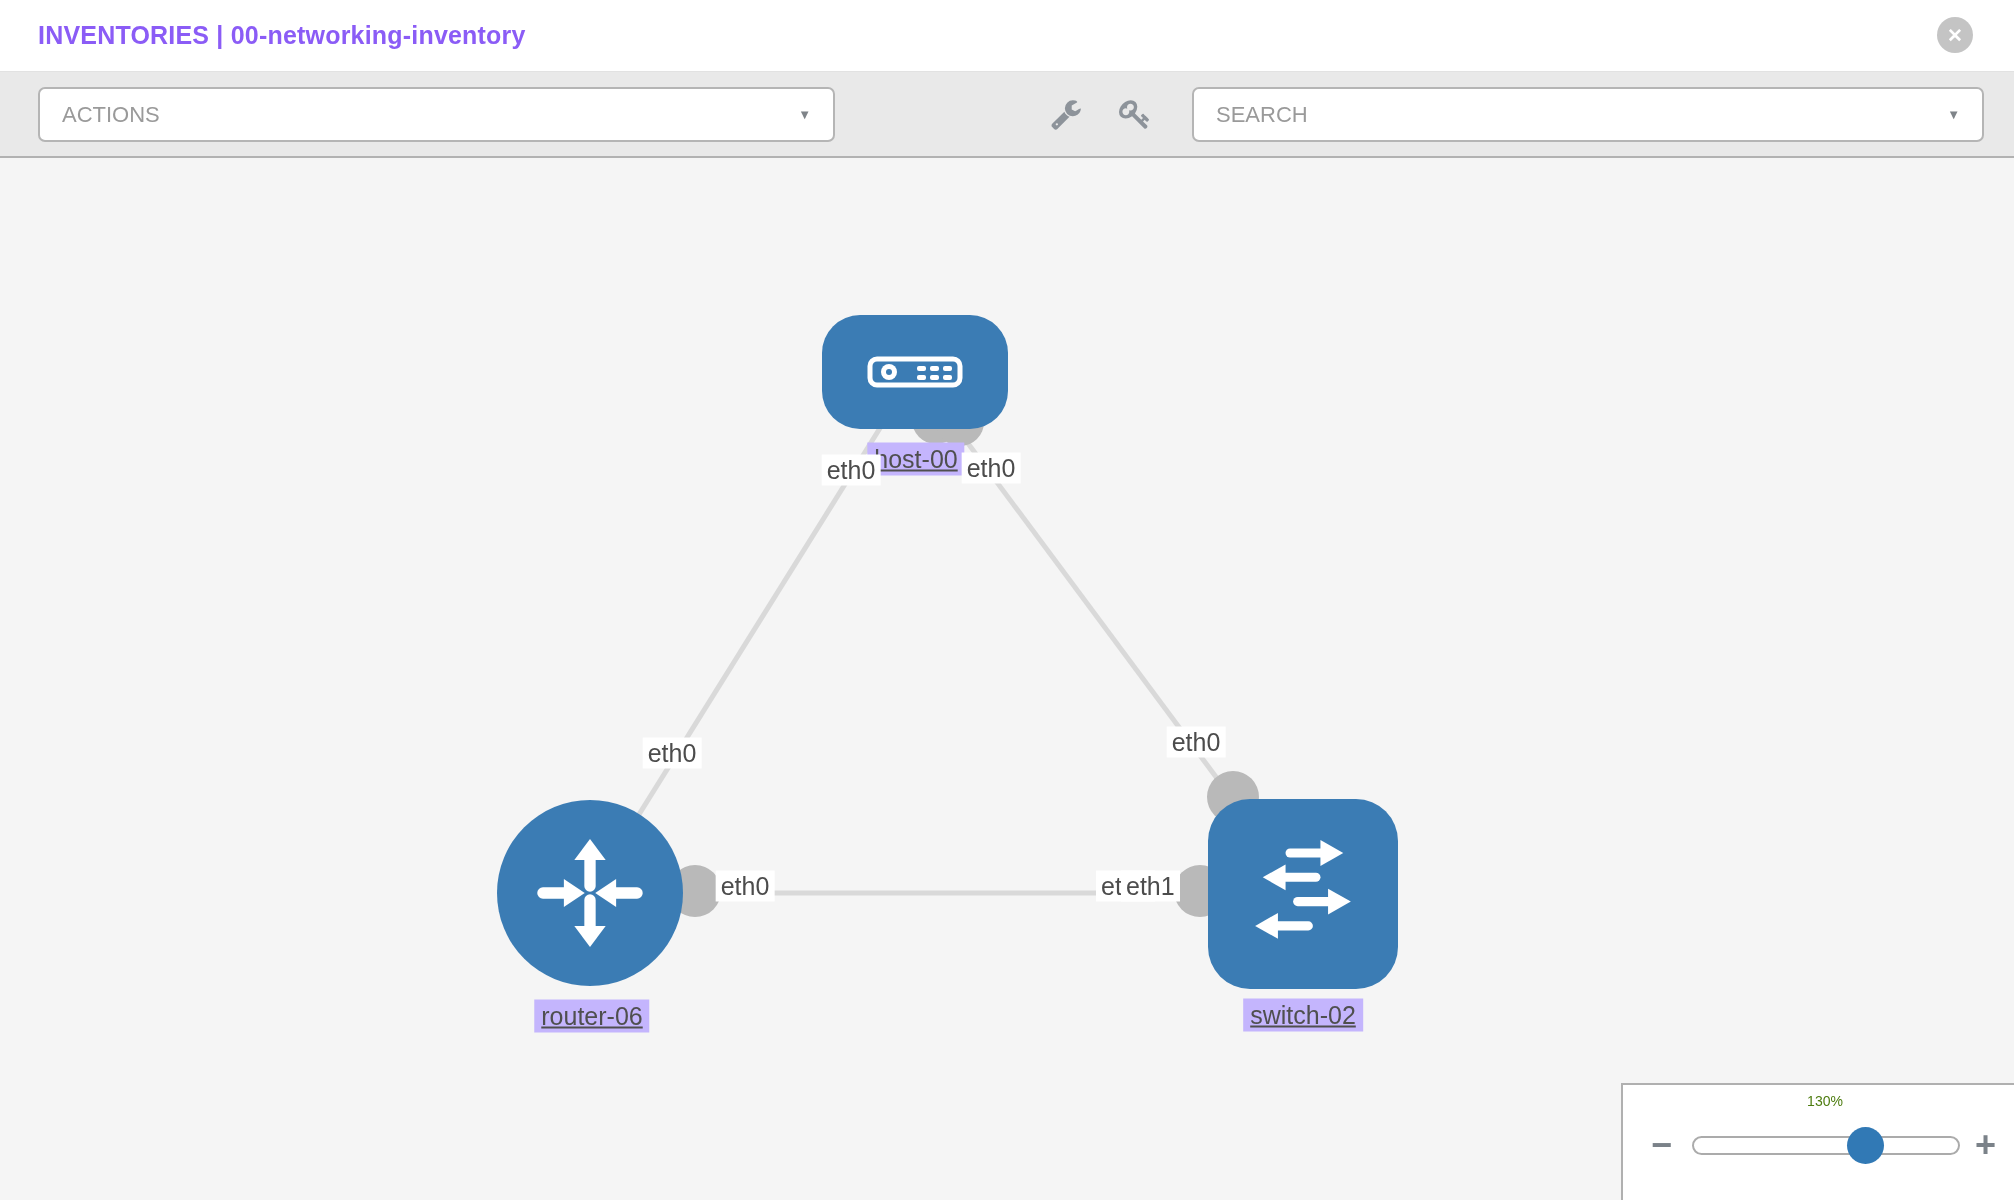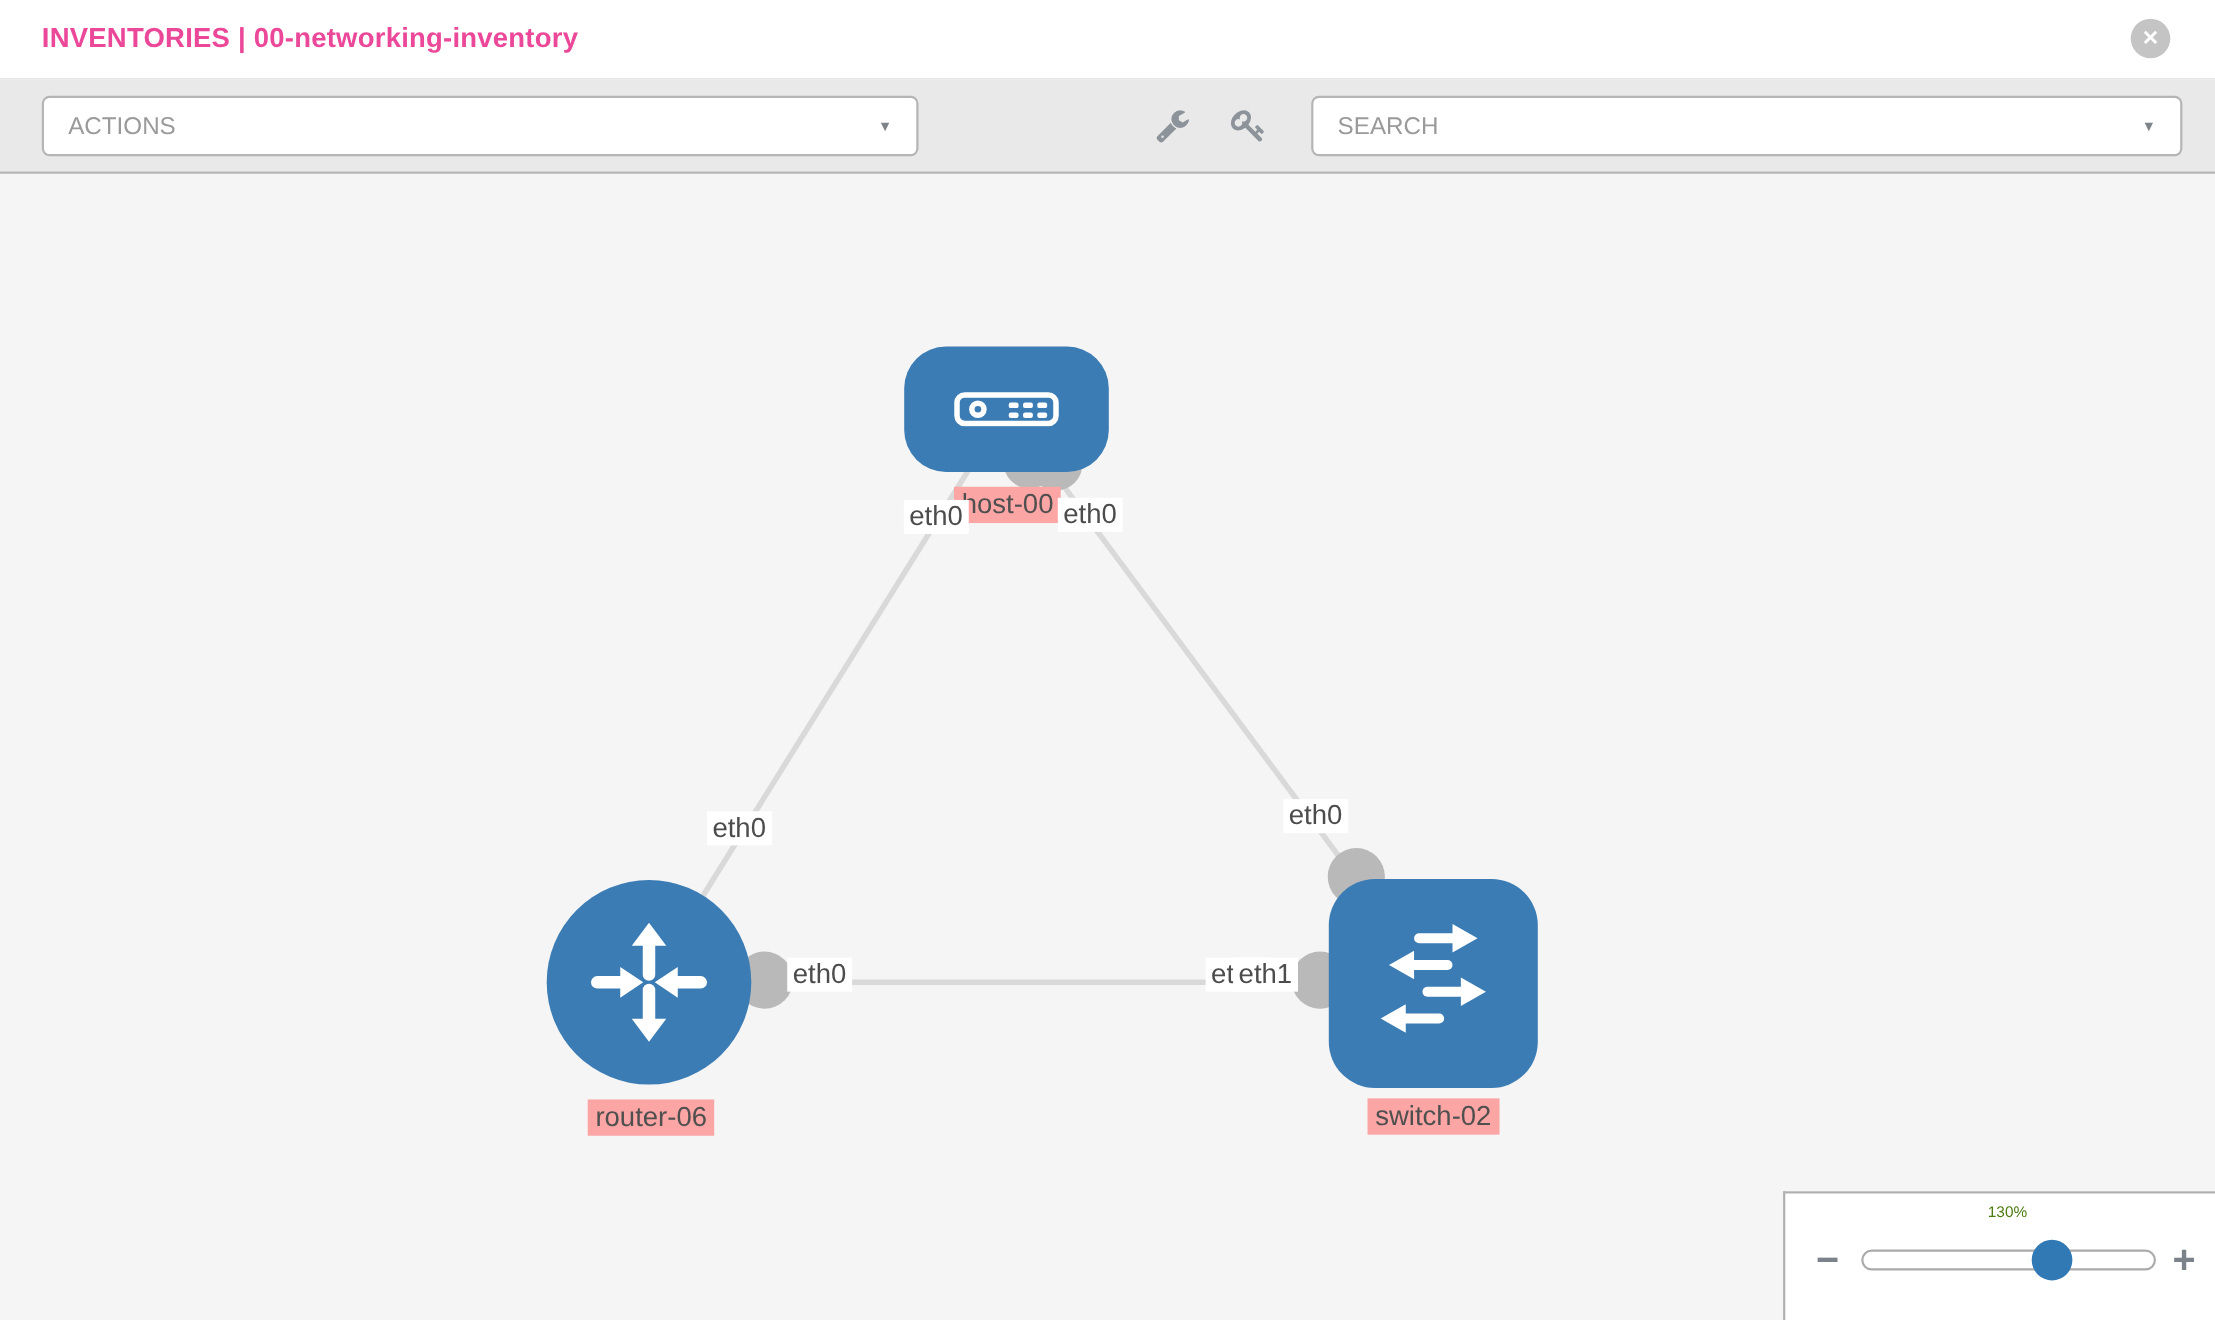--- a/index.html
+++ b/index.html
@@ -6,21 +6,21 @@
   body{
     width:2014px;height:1200px;overflow:hidden;position:relative;
     font-family:"Liberation Sans",sans-serif;background:#fff;
   }
   
   .header{
     position:relative;height:71px;background:#fff;border-bottom:1px solid #e2e2e2;
     display:flex;align-items:center;
   }
   .page-title{
-    margin-left:38px;font-size:25px;font-weight:bold;color:#ec4899;letter-spacing:.2px;
+    margin-left:38px;font-size:25px;font-weight:bold;color:#8b5cf6;letter-spacing:.2px;
   }
   .close-btn{
     position:absolute;right:41px;top:17px;width:36px;height:36px;border-radius:50%;
     background:#c4c4c4;display:flex;align-items:center;justify-content:center;cursor:pointer;
   }
   .close-btn span{color:#fff;font-size:19px;font-weight:bold;line-height:1;}
   
   .toolbar{
     position:relative;height:84px;background:#e9e9e9;border-bottom:2px solid #b2b2b2;
   }
@@ -38,22 +38,22 @@
   
   .canvas{
     position:relative;height:1043px;background:#f5f5f5;overflow:hidden;
   }
   .links-layer{position:absolute;left:0;top:0;}
   .node{
     position:absolute;background:#3b7cb4;display:flex;align-items:center;
     justify-content:center;cursor:pointer;
   }
   .node-label{
-    position:absolute;transform:translate(-50%,-50%);background:#fca5a5;color:#4f4f4f;
-    font-size:25px;padding:2px 7px;white-space:nowrap;
+    position:absolute;transform:translate(-50%,-50%);background:#c4b5fd;color:#4f4f4f;
+    font-size:25px;padding:2px 7px;white-space:nowrap;text-decoration:underline;
   }
   .iface-label{
     position:absolute;transform:translate(-50%,-50%);background:#fff;color:#4c4c4c;
     font-size:25px;padding:1px 5px;white-space:nowrap;
   }
   .iface-label.anchor-left{transform:translateY(-50%);}
   
   .zoom-panel{
     position:absolute;left:1621px;top:925px;width:393px;height:119px;background:#fff;
     border-top:2px solid #b0b0b0;border-left:2px solid #b0b0b0;box-sizing:border-box;

